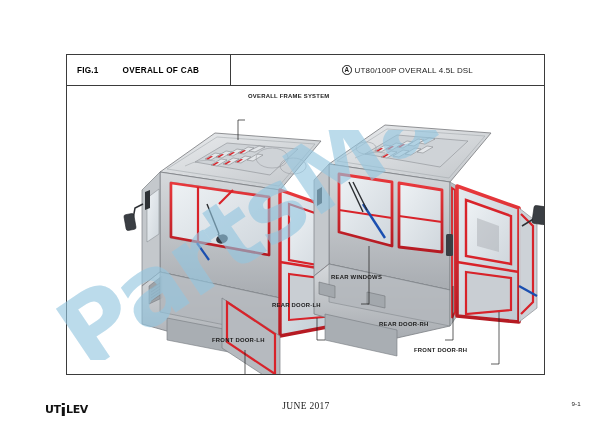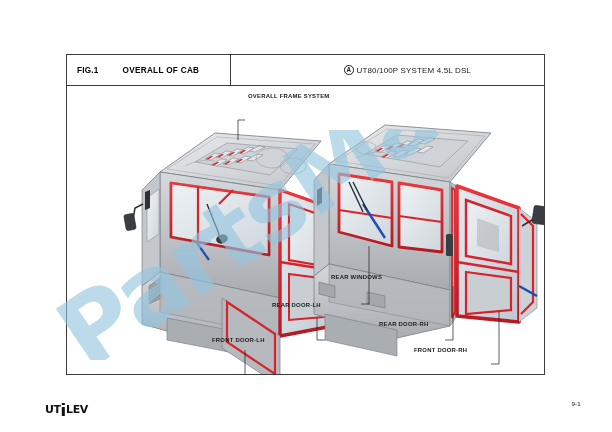--- a/index.html
+++ b/index.html
@@ -226,21 +226,21 @@
   <div id="frame">
 
     <div id="titlebar">
       <div id="title-left">
         <span id="fig-no">FIG.1</span>
         <span id="fig-title">OVERALL OF CAB</span>
       </div>
       <div id="title-right">
         <span id="model-wrap">
           <span id="model-mark">A</span>
-          <span>UT80/100P SYSTEM 4.5L DSL</span>
+          <span>UT80/100P OVERALL 4.5L DSL</span>
         </span>
       </div>
     </div>
 
     <div id="artwork">
       <svg width="479" height="290" viewBox="0 0 479 290">
         <defs>
           <linearGradient id="gRoof" x1="0" y1="0" x2="1" y2="1">
             <stop offset="0" stop-color="#e9ebed"></stop>
             <stop offset="1" stop-color="#c2c6ca"></stop>
@@ -490,16 +490,17 @@
   <div class="callout" style="left:379px; top:321px;">REAR DOOR-RH</div>
 
   <div class="callout" style="left:414px; top:347px;">FRONT DOOR-RH</div>
 
   <div id="footer">
     <div id="logo">
       <span>UT</span>
         <span class="lg-i"><span class="bar"></span><span class="dot"></span><span class="stem"></span>&nbsp;</span>
         <span>LEV</span>
     </div>
+    <div id="date">JUNE 2017</div>
     <div id="pageno">9-1</div>
   </div>
 
 </div>
 
 </body></html>

